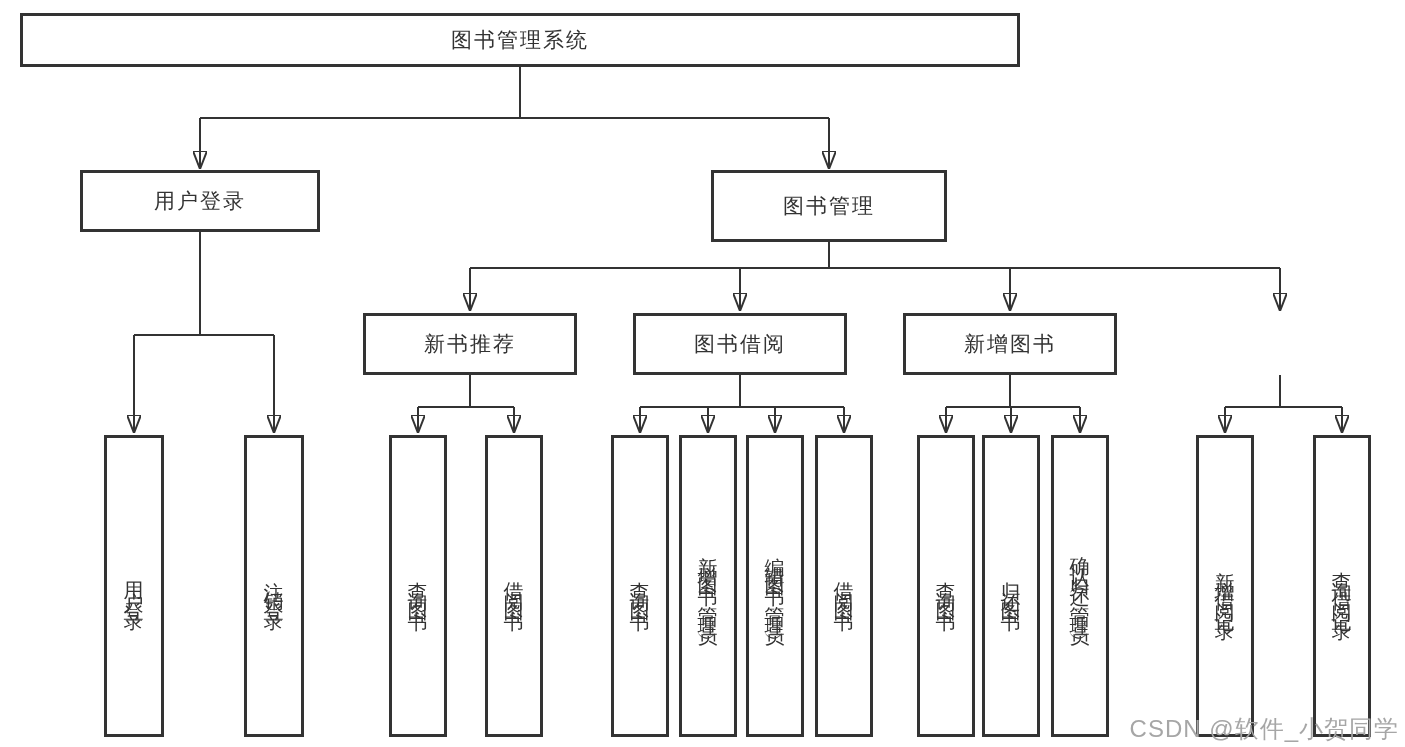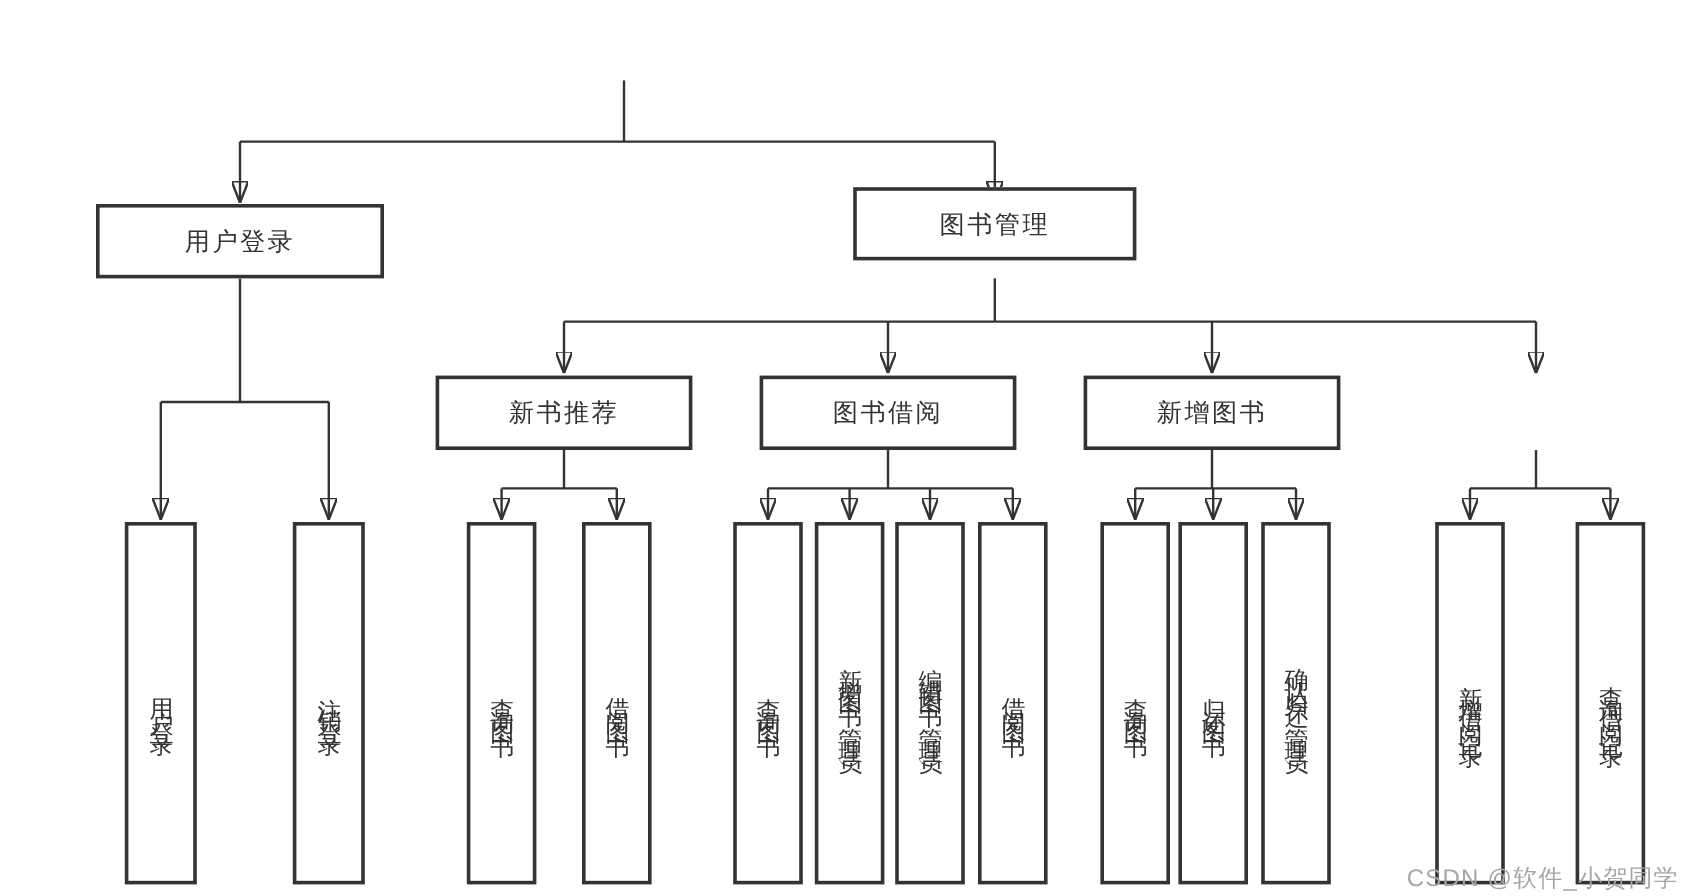--- a/index.html
+++ b/index.html
@@ -39,21 +39,21 @@
     text-orientation: mixed;
     font-size: 20px;
     letter-spacing: 10px;
     white-space: normal;
     line-height: 1;
   }
   #watermark {
     position: absolute;
     right: 6px;
     bottom: 2px;
-    font-size: 20px;
+    font-size: 24px;
     letter-spacing: 1px;
     color: #a6a6a6;
     z-index: 5;
     white-space: nowrap;
   }
 </style>
 </head>
 <body>
 
 <div id="stage">
@@ -99,25 +99,28 @@
     <path class="arrowed" d="M946,407 L946,433"></path>
     <path class="arrowed" d="M1011,407 L1011,433"></path>
     <path class="arrowed" d="M1080,407 L1080,433"></path>
 
     <path d="M1280,375 L1280,407"></path>
     <path d="M1225,407 L1342,407"></path>
     <path class="arrowed" d="M1225,407 L1225,433"></path>
     <path class="arrowed" d="M1342,407 L1342,433"></path>
   </svg>
 
+  <div class="box" style="left:20px;top:13px;width:1000px;height:54px">
+    <span class="lbl">图书管理系统</span>
+  </div>
 
   <div class="box" style="left:80px;top:170px;width:240px;height:62px">
     <span class="lbl">用户登录</span>
   </div>
-  <div class="box" style="left:711px;top:156px;width:236px;height:61px">
+  <div class="box" style="left:711px;top:170px;width:236px;height:72px">
     <span class="lbl">图书管理</span>
   </div>
 
   <div class="box" style="left:633px;top:313px;width:214px;height:62px">
     <span class="lbl">图书借阅</span>
   </div>
   <div class="box" style="left:363px;top:313px;width:214px;height:62px">
     <span class="lbl">新书推荐</span>
   </div>
   <div class="box" style="left:903px;top:313px;width:214px;height:62px">

